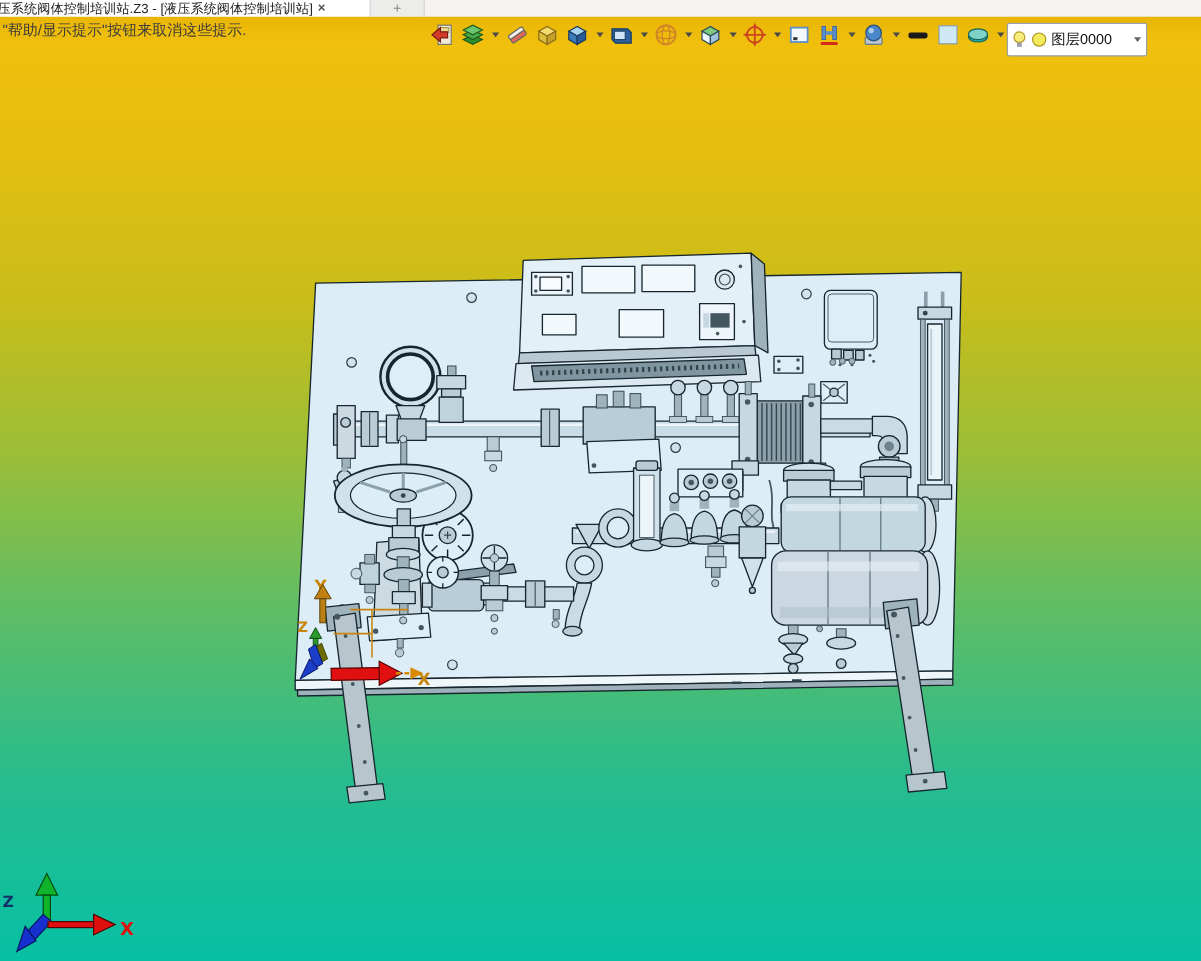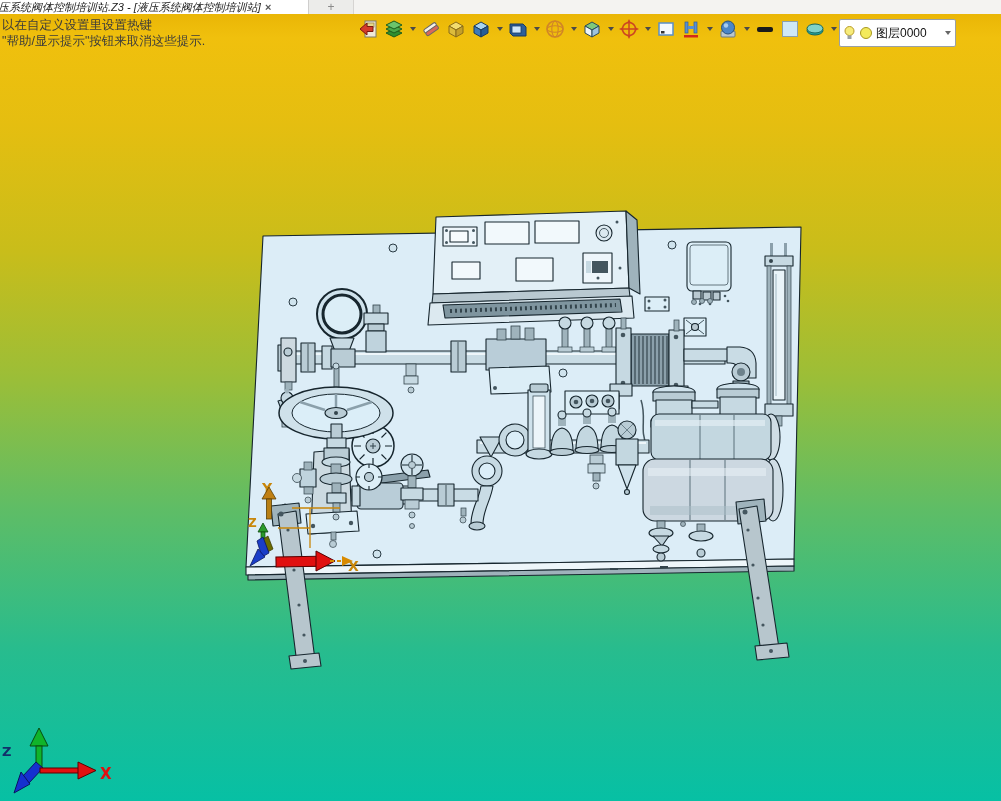--- a/index.html
+++ b/index.html
@@ -3,21 +3,21 @@
 <meta charset="utf-8">
 <style>
   html,body{margin:0;padding:0;}
   body{width:1001px;height:801px;overflow:hidden;position:relative;
        font-family:"Liberation Sans","DejaVu Sans",sans-serif;background:#f4f3f1;}
   
   .tabbar{position:absolute;left:0;top:0;width:1001px;height:14px;background:#f4f3f1;
           border-bottom:1px solid #c8c6c3;display:flex;align-items:stretch;}
   .tab{width:308px;background:#ffffff;display:flex;align-items:center;
        font-size:11px;color:#222;white-space:nowrap;overflow:hidden;
-       border-right:1px solid #cfcecd;font-style:italic;}
+       border-right:1px solid #cfcecd;}
   .tab-title{margin-left:-2px;letter-spacing:0;}
   .tab-close{margin-left:4px;color:#555;font-size:11px;font-weight:bold;line-height:13px;}
   .plus-tab{width:44px;background:#ececea;border-right:1px solid #d6d4d2;color:#8a8a8a;
             font-size:12px;display:flex;align-items:center;justify-content:center;line-height:12px;}
   
   .viewport{position:absolute;left:0;top:14px;width:1001px;height:787px;
     background:linear-gradient(180deg,#eab606 0%,#f0c00d 3%,#e5be10 14%,
       #c9bd1a 30%,#9cbe37 46%,#5ebd66 63%,#27bc8e 81%,#07c0a4 100%);}
   .hints{position:absolute;left:2px;top:3px;color:#3b3b3b;font-size:12.5px;
          font-weight:500;line-height:16px;white-space:nowrap;}
@@ -45,21 +45,20 @@
   <div class="tab">
     <span class="tab-title">压系统阀体控制培训站.Z3 - [液压系统阀体控制培训站]</span>
     <span class="tab-close">×</span>
   </div>
   <div class="plus-tab">+</div>
 </div>
 
 <div class="viewport">
 
   <div class="hints">
-    <div>以在自定义设置里设置热键</div>
     <div>"帮助/显示提示"按钮来取消这些提示.</div>
   </div>
 
   <div class="toolbar">
     <div class="tool" title="import-exit-icon">
       <svg width="22" height="22">
           <rect x="7" y="3" width="11" height="16" fill="#efe9da" stroke="#7a7a6a"></rect>
           <rect x="9" y="5" width="7" height="4" fill="#e8d88a" stroke="#9a8a4a" stroke-width="0.8"></rect>
           <polygon points="2,11 9,5 9,8.5 15,8.5 15,13.5 9,13.5 9,17" fill="#d23b2a" stroke="#7a1a10"></polygon>
         </svg>

